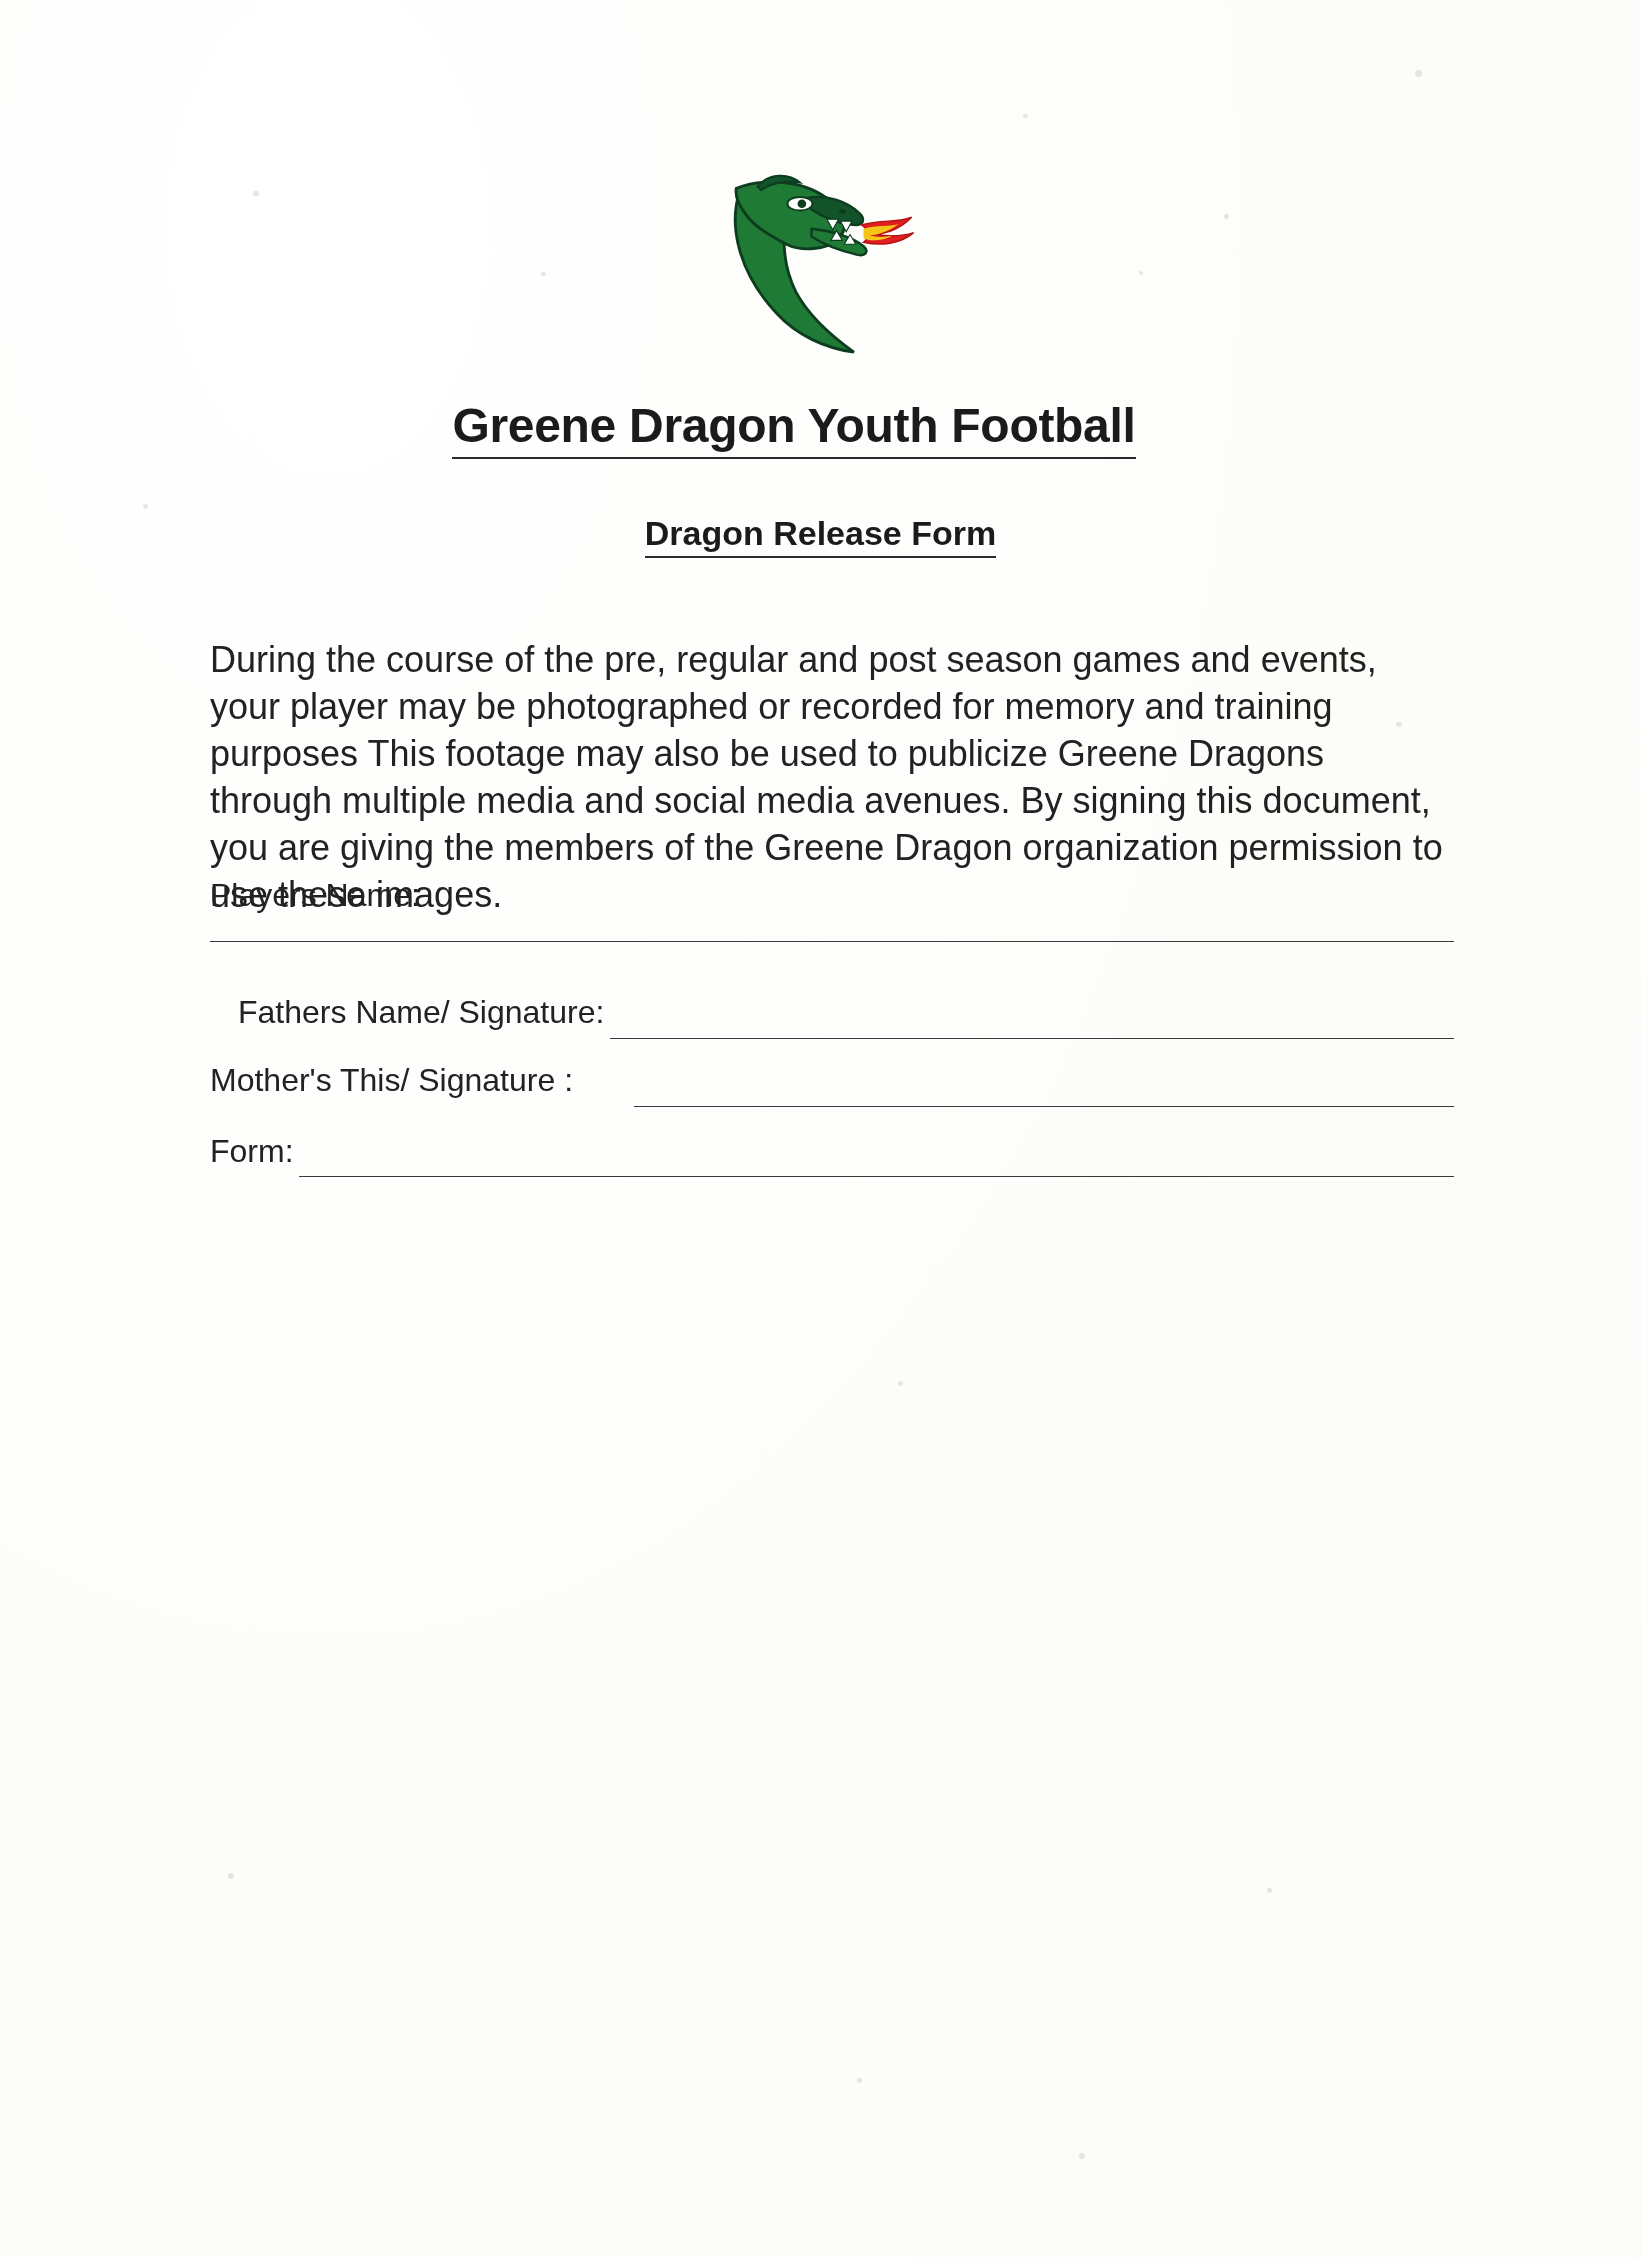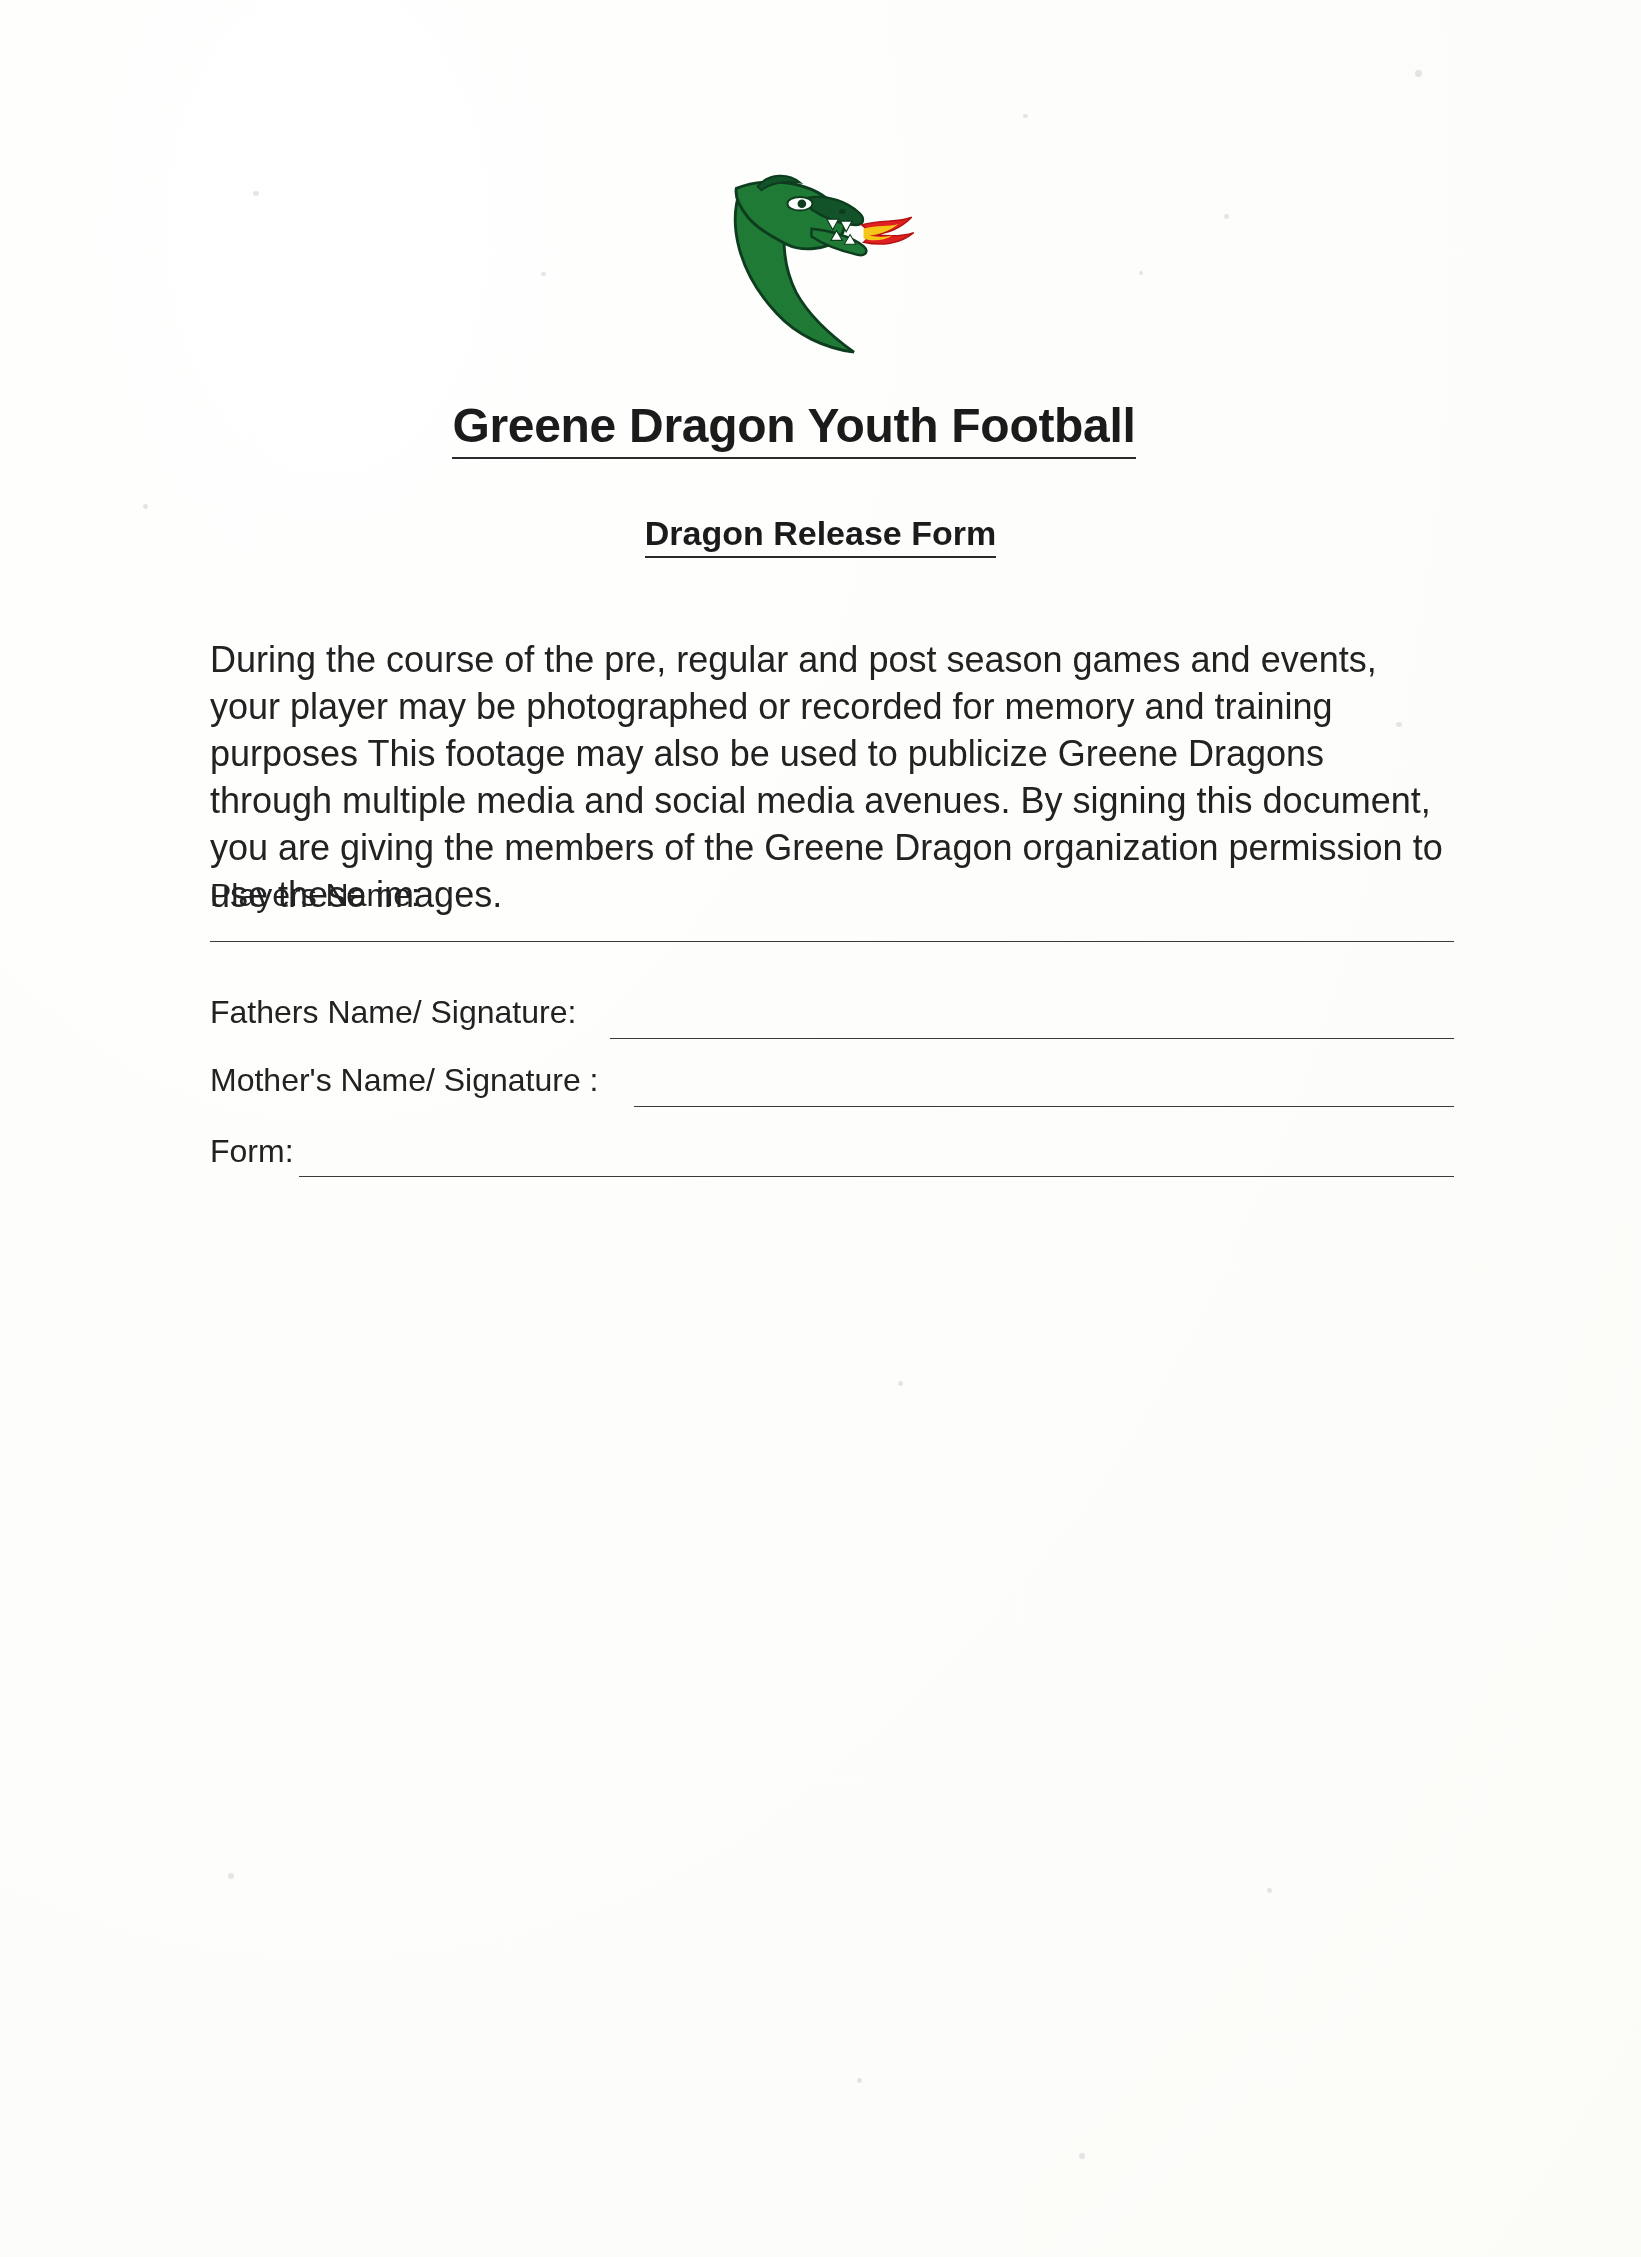--- a/index.html
+++ b/index.html
@@ -105,21 +105,21 @@
 
   .rule {
     position: absolute;
     height: 0;
     border-bottom: 1.9px solid #3a3a3a;
   }
 
   .f-players { top: 877px; }
   .r-players { left: 210px; top: 941px; width: 1244px; }
 
-  .f-father  { top: 994px; }
+  .f-father  { top: 994px; margin-left: 28px; }
   .r-father  { left: 610px; top: 1038px; width: 844px; }
 
   .f-mother  { top: 1062px; }
   .r-mother  { left: 634px; top: 1106px; width: 820px; }
 
   .f-date    { top: 1133px; }
   .r-date    { left: 299px; top: 1176px; width: 1155px; }
 </style>
 </head>
 <body>
@@ -185,21 +185,21 @@
       <span class="lbl">Players Name:</span>
     </div>
     <div class="rule r-players"></div>
 
     <div class="field f-father">
       <span class="lbl">Fathers Name/ Signature:</span>
     </div>
     <div class="rule r-father"></div>
 
     <div class="field f-mother">
-      <span class="lbl">Mother's Name/ Signature :</span>
+      <span class="lbl">Mother's This/ Signature :</span>
     </div>
     <div class="rule r-mother"></div>
 
     <div class="field f-date">
       <span class="lbl">Form:</span>
     </div>
     <div class="rule r-date"></div>
 
   </div>
 </div>

